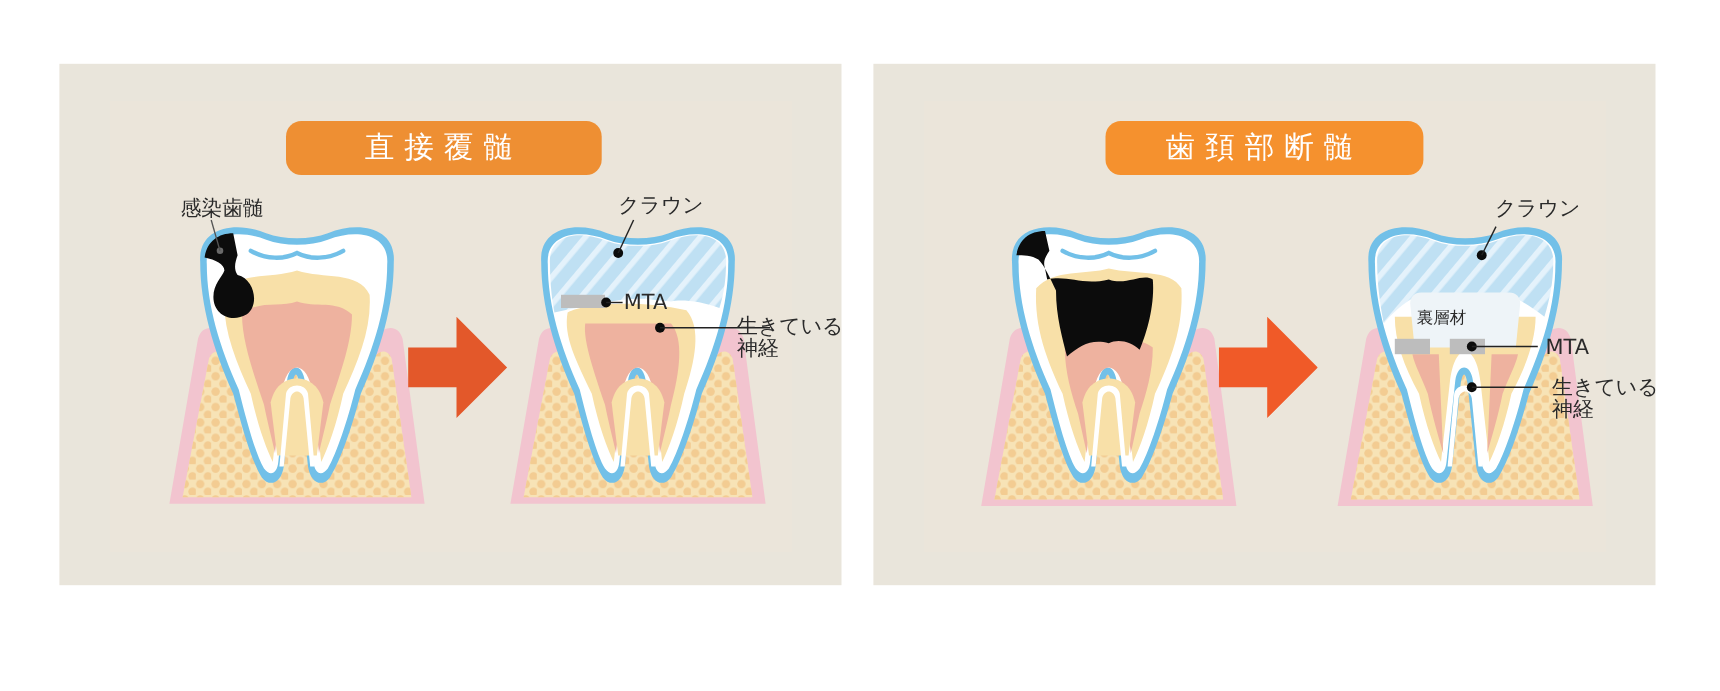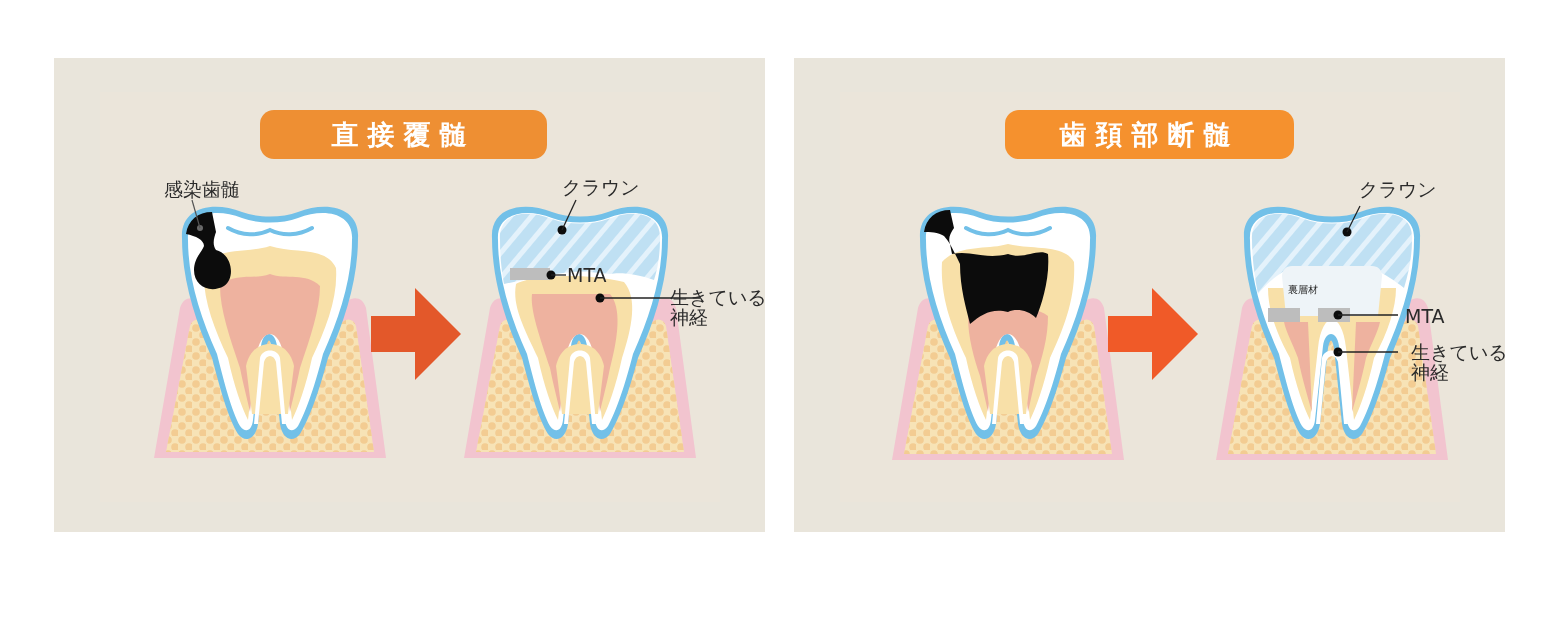--- a/index.html
+++ b/index.html
@@ -3,27 +3,27 @@
 <meta charset="utf-8">
 <style>
   html, body { margin: 0; padding: 0; background: #ffffff; }
   body { width: 1564px; height: 628px; position: relative; overflow: hidden;
          font-family: "DejaVu Sans", "Liberation Sans", sans-serif; }
   .panel { position: absolute; top: 58px; width: 711px; height: 474px; background: #e9e5db; overflow: hidden; }
   .panel .inner { position: absolute; left: 46px; top: 34px; width: 620px; height: 410px; background: #ebe5da; }
   #panel-left { left: 54px; }
   #panel-right { left: 794px; }
   .pill { position: absolute; top: 52px; height: 49px; border-radius: 14px;
-          color: #ffffff; font-size: 27px; letter-spacing: 9px; text-align: center; line-height: 49px; font-weight: bold; }
+          color: #ffffff; font-size: 27px; letter-spacing: 9px; text-align: center; line-height: 49px; }
   #panel-left .pill { left: 206px; width: 287px; background: #ee8f33; }
   #panel-right .pill { left: 211px; width: 289px; background: #f5912e; text-align: center; }
   .tooth { position: absolute; top: 140px; width: 240px; height: 280px; }
   .arrow { position: absolute; top: 230px; width: 90px; height: 92px; }
   .label { position: absolute; font-size: 19px; color: #2a2a2a; line-height: 19px; white-space: nowrap; }
-  .label.box { font-size: 10px; }
+  .label.box { font-size: 15px; }
 </style>
 </head>
 <body>
 
 <svg width="0" height="0" style="position:absolute">
   <defs>
     <pattern id="bonedots" x="0" y="0" width="14" height="14" patternUnits="userSpaceOnUse">
       <circle cx="4" cy="4" r="3.8" fill="#f2c98e"></circle>
       <circle cx="11" cy="11" r="3.8" fill="#f2c98e"></circle>
     </pattern>

